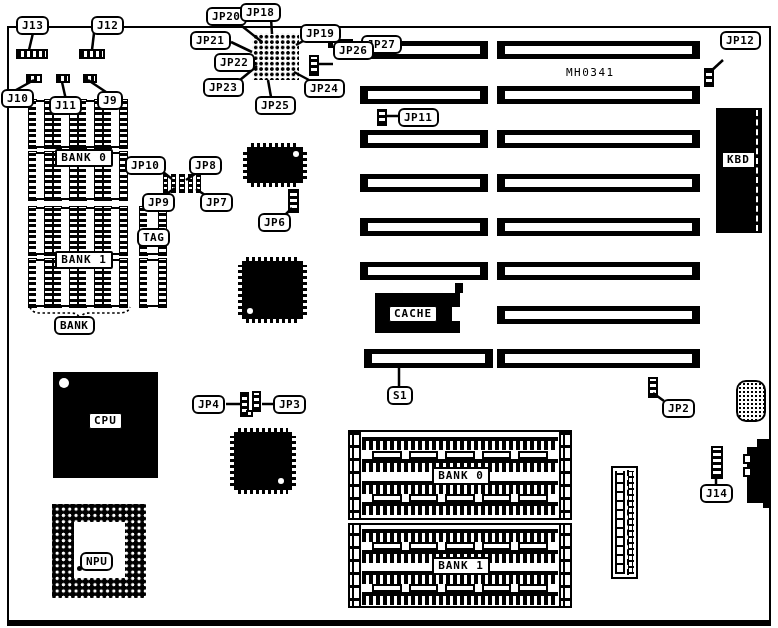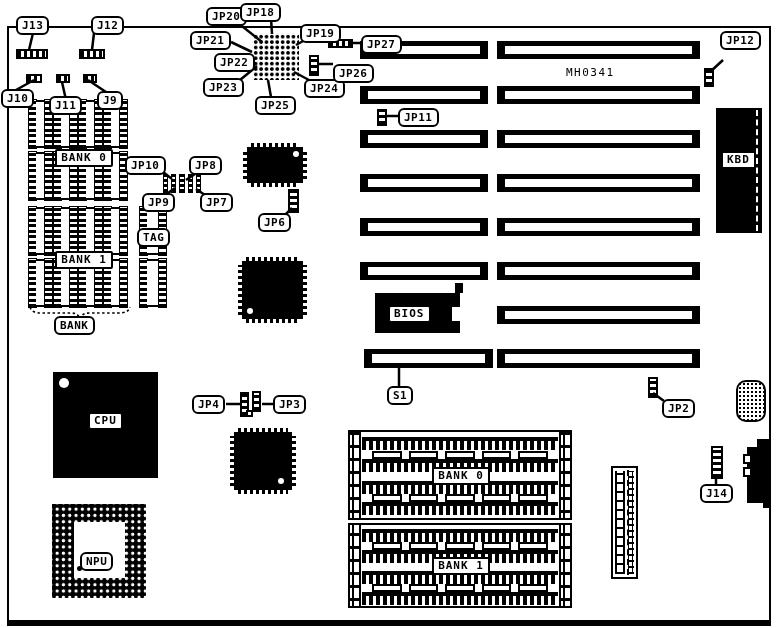--- a/index.html
+++ b/index.html
@@ -384,42 +384,42 @@
   <div class="abs" style="left:763px;top:501px;width:8px;height:7px;background:#000;z-index:5"></div>
   <div class="abs" style="left:743px;top:454px;width:9px;height:10px;background:#fff;border:2px solid #000;z-index:6"></div>
   <div class="abs" style="left:743px;top:467px;width:9px;height:10px;background:#fff;border:2px solid #000;z-index:6"></div>
 
   <div class="plain" style="left:566px;top:66px">MH0341</div>
 
   <div class="boxlabel" style="left:55px;top:149px;width:58px;text-align:center">BANK 0</div>
   <div class="boxlabel" style="left:55px;top:251px;width:58px;text-align:center">BANK 1</div>
   <div class="boxlabel" style="left:432px;top:467px;width:58px;text-align:center">BANK 0</div>
   <div class="boxlabel" style="left:432px;top:557px;width:58px;text-align:center">BANK 1</div>
-  <div class="boxlabel" style="left:389px;top:306px;border-width:1.5px">BIOS</div>
+  <div class="boxlabel" style="left:389px;top:306px;border-width:1.5px">CACHE</div>
   <div class="boxlabel" style="left:89px;top:413px;border-width:1.5px">CPU</div>
   <div class="callout" style="left:80px;top:552px">NPU</div>
   <div class="boxlabel" style="left:721px;top:151px">KBD</div>
   <div class="callout" style="left:137px;top:228px">TAG</div>
   <div class="callout" style="left:54px;top:316px">BANK</div>
 
   <div class="callout" style="left:16px;top:16px">J13</div>
   <div class="callout" style="left:91px;top:16px">J12</div>
   <div class="callout" style="left:1px;top:89px">J10</div>
   <div class="callout" style="left:49px;top:96px">J11</div>
   <div class="callout" style="left:97px;top:91px">J9</div>
   <div class="callout" style="left:206px;top:7px">JP20</div>
   <div class="callout" style="left:240px;top:3px">JP18</div>
   <div class="callout" style="left:300px;top:24px">JP19</div>
   <div class="callout" style="left:190px;top:31px">JP21</div>
   <div class="callout" style="left:214px;top:53px">JP22</div>
   <div class="callout" style="left:203px;top:78px">JP23</div>
   <div class="callout" style="left:255px;top:96px">JP25</div>
   <div class="callout" style="left:304px;top:79px">JP24</div>
   <div class="callout" style="left:361px;top:35px">JP27</div>
-  <div class="callout" style="left:333px;top:64px">JP26</div>
+  <div class="callout" style="left:333px;top:41px">JP26</div>
   <div class="callout" style="left:398px;top:108px">JP11</div>
   <div class="callout" style="left:720px;top:31px">JP12</div>
   <div class="callout" style="left:125px;top:156px">JP10</div>
   <div class="callout" style="left:189px;top:156px">JP8</div>
   <div class="callout" style="left:142px;top:193px">JP9</div>
   <div class="callout" style="left:200px;top:193px">JP7</div>
   <div class="callout" style="left:258px;top:213px">JP6</div>
   <div class="callout" style="left:192px;top:395px">JP4</div>
   <div class="callout" style="left:273px;top:395px">JP3</div>
   <div class="callout" style="left:662px;top:399px">JP2</div>

